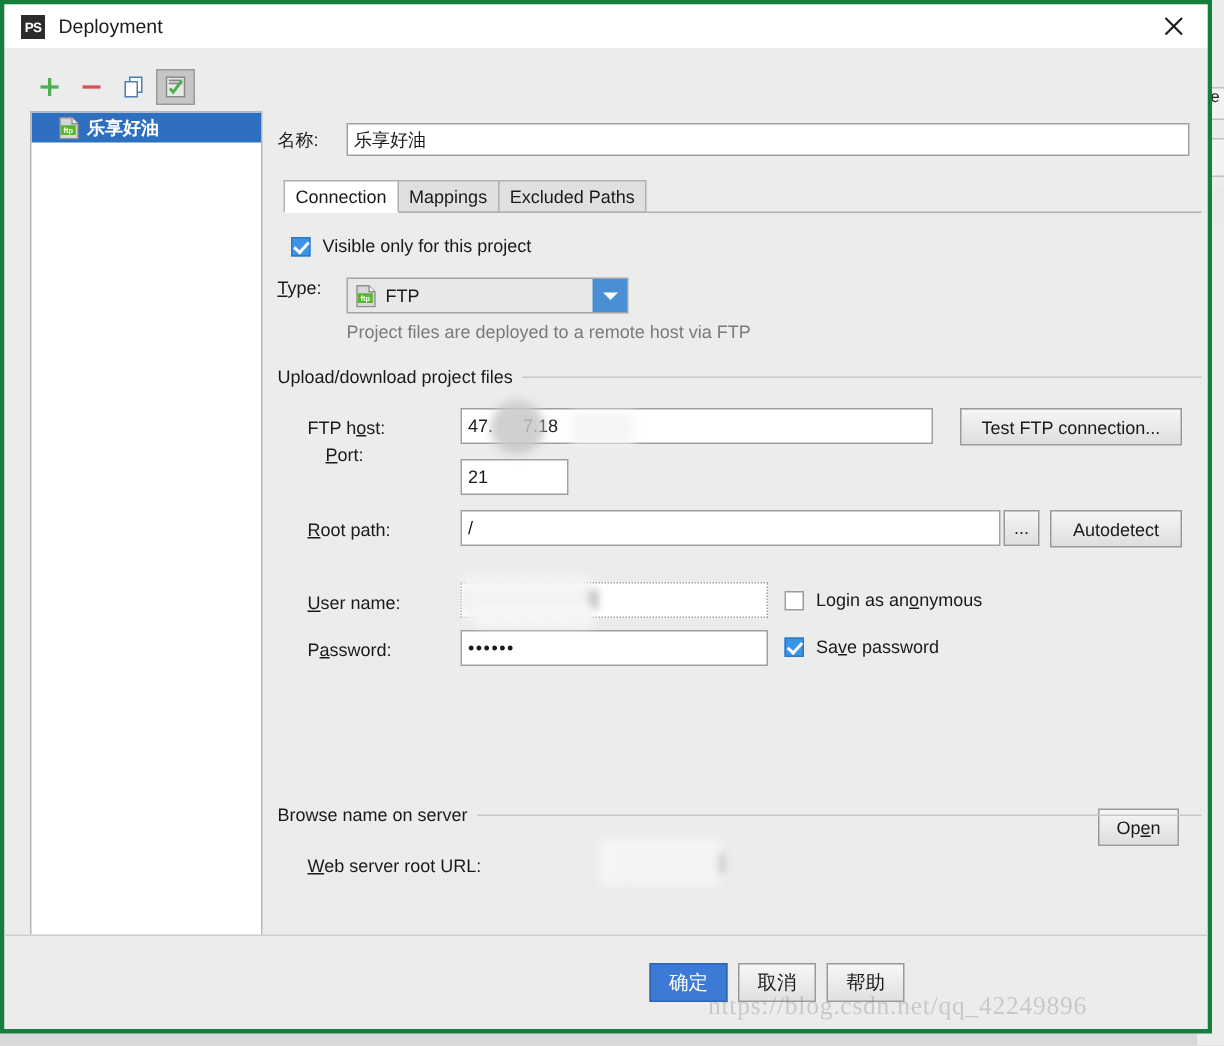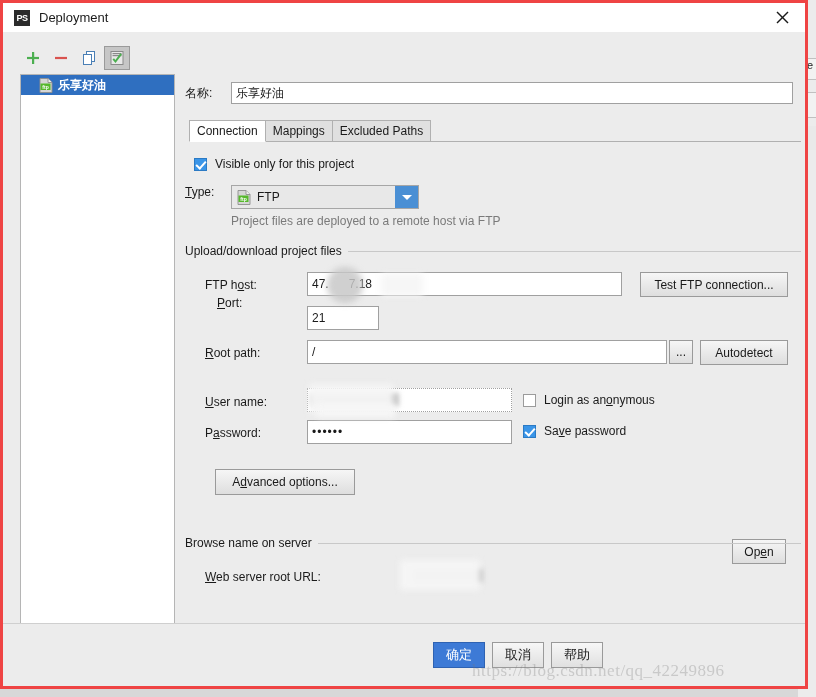--- a/index.html
+++ b/index.html
@@ -45,21 +45,21 @@
   #bg-window .bg-strip.s2 { top: 92px;  height: 26px; background:#f2f2f2; }
   #bg-window .bg-strip.s3 { top: 126px; height: 24px; background:#e9e9e9; border:0;}
 
   
   #dialog {
     position: absolute;
     left: 0; top: 0;
     width: 808px;
     height: 689px;
     box-sizing: border-box;
-    border: 3px solid #ef4444;
+    border: 3px solid #15803d;
     background: #ececec;
     z-index: 5;
     display: flex;
     flex-direction: column;
   }
 
   
   #titlebar {
     height: 29px;
     background: #ffffff;
@@ -543,23 +543,20 @@
       </div>
       <input class="txt" style="left: 122px; top: 388px; width: 205px; letter-spacing: 1px;" type="text" value="••••••">
 
       <div style="position:absolute; left:338px; top:392px; display:flex; align-items:center;">
         <span class="cbx checked"></span>
         <span class="lbl" style="margin-left:8px;">
           Sa<span class="u">v</span>e password
         </span>
       </div>
 
-      <button class="btn" style="left:30px; top:437px; width:140px; height:26px;">
-        A<span class="u">d</span>vanced options...
-      </button>
 
       <div class="group-title" style="left:0px; top:504px;">Browse name on server</div>
       <div class="group-line" style="left:122px; top:511px; width:494px;"></div>
 
       <div class="field-label" style="left:20px; top:538px;">
         <span class="u">W</span>eb server root URL:
       </div>
       <div class="blur blur-rect" style="left:228px; top:537px; width:70px; height:13px;"></div>
       <div class="blur blur-soft" style="left:215px; top:528px; width:80px; height:30px;"></div>
       <button class="btn" style="left:547px; top:507px; width:54px;">

